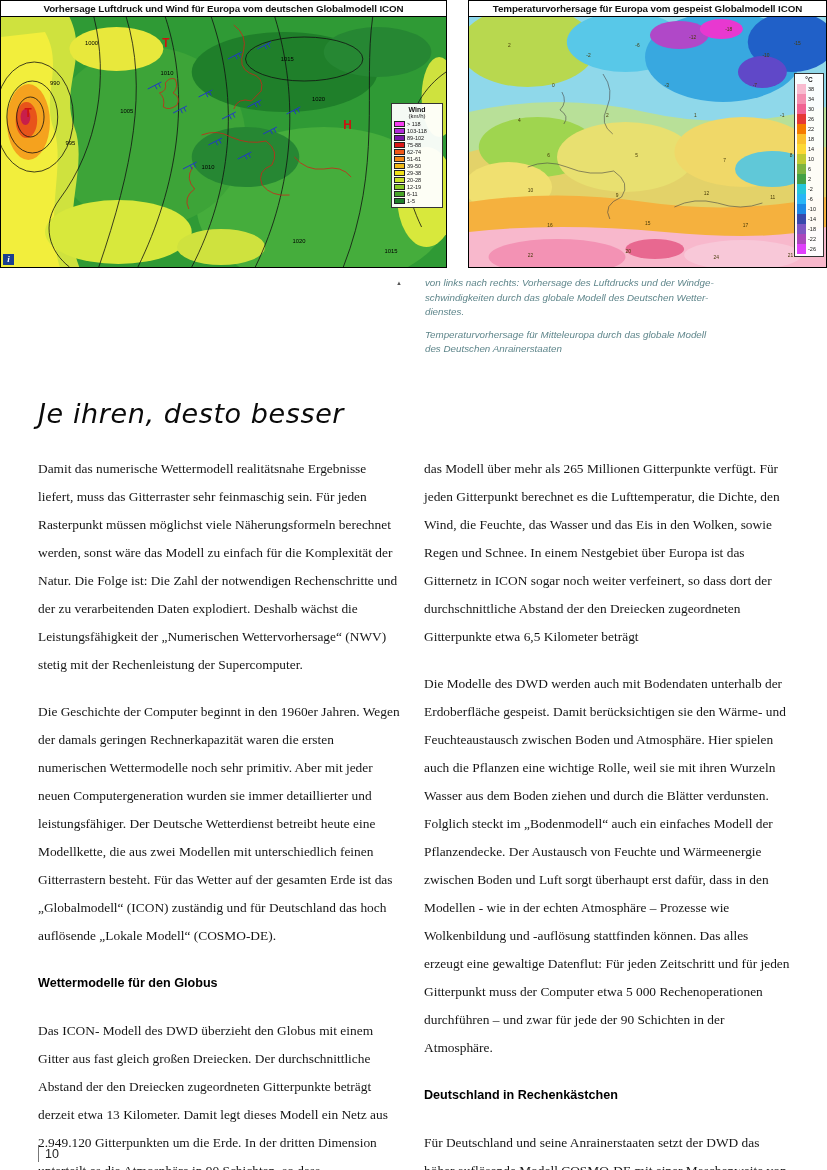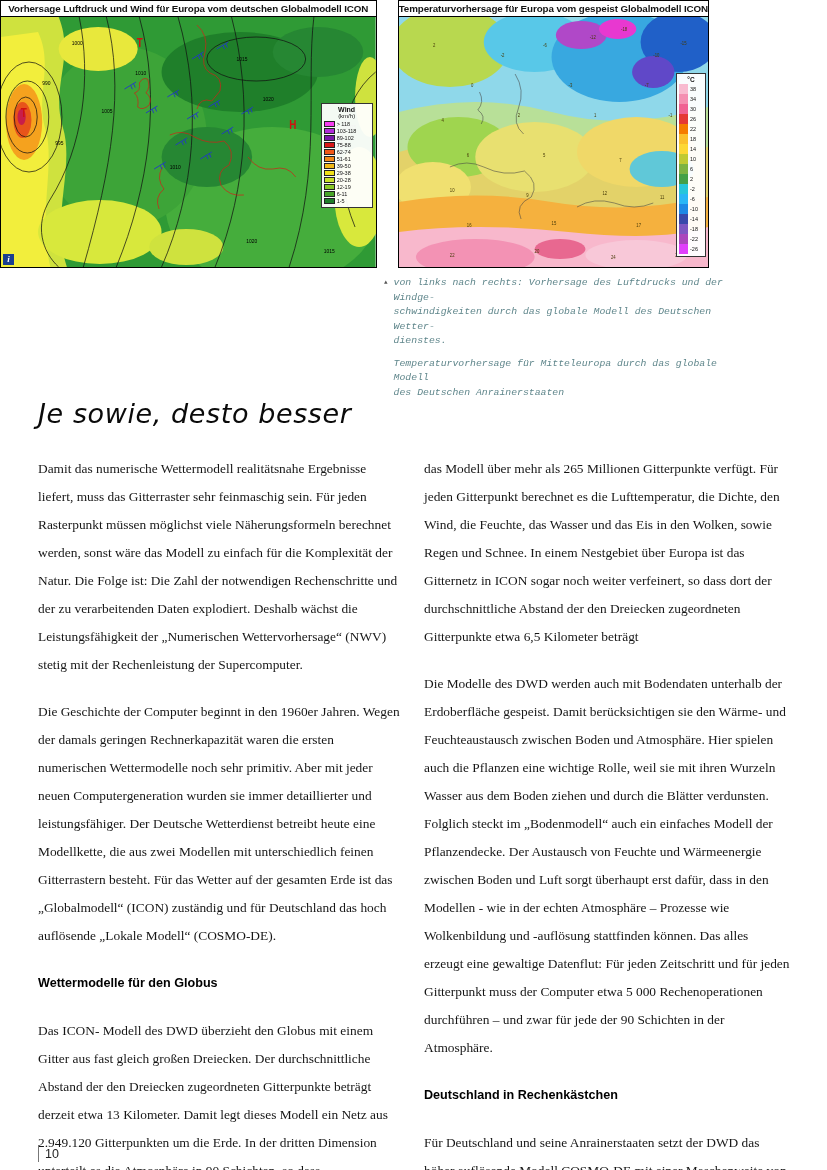--- a/index.html
+++ b/index.html
@@ -1,21 +1,21 @@
 <!DOCTYPE html>
 <html><head>
 <meta charset="utf-8">
 <style>
   * { margin:0; padding:0; box-sizing:border-box; }
   html,body { background:#ffffff; }
   .page { position:relative; width:827px; height:1170px; background:#fff; overflow:hidden;
           font-family:"Liberation Serif", serif; color:#141414; }
 
   
-  .maps-row { position:absolute; top:0; left:0; width:709px; height:268px; display:flex; gap:21px; }
+  .maps-row { position:absolute; top:0; left:0; width:827px; height:268px; display:flex; gap:21px; }
   .map { position:relative; border:1px solid #000; background:#fff; height:268px; }
   .map-left  { width:457px; }
   .map-right { width:367px; }
   .map-title { height:16px; line-height:15px; text-align:center; background:#fff;
                font-family:"Liberation Sans", sans-serif; font-weight:bold; font-size:9.8px;
                letter-spacing:-0.1px; border-bottom:1px solid #000; white-space:nowrap; overflow:hidden; }
   .map-body { position:relative; width:100%; height:250px; overflow:hidden; }
   .map-body > svg { position:absolute; inset:0; width:100%; height:100%; display:block; }
 
   .iso-label { font-family:"Liberation Sans",sans-serif; font-size:6px; fill:#000; }
@@ -35,22 +35,22 @@
   .temp-legend-title { font-size:6.5px; font-weight:bold; text-align:center; margin-bottom:1px; }
   .temp-row { display:flex; align-items:center; gap:2px; height:10px; }
   .temp-row .sw { width:9px; height:10px; flex:0 0 auto; }
   .temp-row .lb { font-size:5.5px; line-height:6px; white-space:nowrap; }
 
   .info-box { position:absolute; left:2px; bottom:2px; width:11px; height:11px; background:#1a3f8f;
               color:#fff; font-family:"Liberation Serif",serif; font-style:italic; font-weight:bold;
               font-size:9px; text-align:center; line-height:11px; }
 
   
-  .caption { position:absolute; left:384px; top:276px; width:350px; display:flex; gap:6px;
-             font-family:Liberation Mono, monospace; color:#5f868b; }
+  .caption { position:absolute; left:396px; top:276px; width:350px; display:flex; gap:23px;
+             font-family:Liberation Sans, sans-serif; color:#5f868b; }
   .caption-marker { font-size:6px; line-height:14px; color:#555; flex:0 0 auto; }
   .caption-text p { font-style:italic; font-size:9.8px; line-height:14.5px; white-space:pre-line;
                     margin-bottom:8px; }
 
   
   .article { position:absolute; left:38px; top:398px; width:752px; }
   .article-title { font-family:"DejaVu Sans",sans-serif; font-style:italic; font-weight:500;
                    font-size:27px; letter-spacing:0.6px; color:#0a0a0a; margin-bottom:26px; }
   .columns { display:flex; gap:20px; }
   .col { width:366px; font-size:13.4px; line-height:28px; color:#161616; }
@@ -348,21 +348,21 @@
     <div class="caption-text">
       <p>von links nach rechts: Vorhersage des Luftdrucks und der Windge-
 schwindigkeiten durch das globale Modell des Deutschen Wetter-
 dienstes.</p>
       <p>Temperaturvorhersage für Mitteleuropa durch das globale Modell
 des Deutschen Anrainerstaaten</p>
     </div>
   </div>
 
   <main class="article">
-    <h1 class="article-title">Je sowie, desto besser</h1>
+    <h1 class="article-title">Je ihren, desto besser</h1>
     <div class="columns">
       <div class="col">
         <p>Damit das numerische Wettermodell realitätsnahe Ergebnisse liefert, muss das Gitterraster sehr feinmaschig sein. Für jeden Rasterpunkt müssen möglichst viele Näherungsformeln berechnet werden, sonst wäre das Modell zu einfach für die Komplexität der Natur. Die Folge ist: Die Zahl der notwendigen Rechenschritte und der zu verarbeitenden Daten explodiert. Deshalb wächst die Leistungsfähigkeit der „Numerischen Wettervorhersage“ (NWV) stetig mit der Rechenleistung der Supercomputer.</p>
         <p>Die Geschichte der Computer beginnt in den 1960er Jahren. Wegen der damals geringen Rechnerkapazität waren die ersten numerischen Wettermodelle noch sehr primitiv. Aber mit jeder neuen Computergeneration wurden sie immer detaillierter und leistungsfähiger. Der Deutsche Wetterdienst betreibt heute eine Modellkette, die aus zwei Modellen mit unterschiedlich feinen Gitterrastern besteht. Für das Wetter auf der gesamten Erde ist das „Globalmodell“ (ICON) zuständig und für Deutschland das hoch auflösende „Lokale Modell“ (COSMO-DE).</p>
         <h2>Wettermodelle für den Globus</h2>
         <p>Das ICON- Modell des DWD überzieht den Globus mit einem Gitter aus fast gleich großen Dreiecken. Der durchschnittliche Abstand der den Dreiecken zugeordneten Gitterpunkte beträgt derzeit etwa 13 Kilometer. Damit legt dieses Modell ein Netz aus 2.949.120 Gitterpunkten um die Erde. In der dritten Dimension unterteilt es die Atmosphäre in 90 Schichten, so dass</p>
       </div>
       <div class="col">
         <p>das Modell über mehr als 265 Millionen Gitterpunkte verfügt. Für jeden Gitterpunkt berechnet es die Lufttemperatur, die Dichte, den Wind, die Feuchte, das Wasser und das Eis in den Wolken, sowie Regen und Schnee. In einem Nestgebiet über Europa ist das Gitternetz in ICON sogar noch weiter verfeinert, so dass dort der durchschnittliche Abstand der den Dreiecken zugeordneten Gitterpunkte etwa 6,5 Kilometer beträgt</p>
         <p>Die Modelle des DWD werden auch mit Bodendaten unterhalb der Erdoberfläche gespeist. Damit berücksichtigen sie den Wärme- und Feuchteaustausch zwischen Boden und Atmosphäre. Hier spielen auch die Pflanzen eine wichtige Rolle, weil sie mit ihren Wurzeln Wasser aus dem Boden ziehen und durch die Blätter verdunsten. Folglich steckt im „Bodenmodell“ auch ein einfaches Modell der Pflanzendecke. Der Austausch von Feuchte und Wärmeenergie zwischen Boden und Luft sorgt überhaupt erst dafür, dass in den Modellen - wie in der echten Atmosphäre – Prozesse wie Wolkenbildung und -auflösung stattfinden können. Das alles erzeugt eine gewaltige Datenflut: Für jeden Zeitschritt und für jeden Gitterpunkt muss der Computer etwa 5 000 Rechenoperationen durchführen – und zwar für jede der 90 Schichten in der Atmosphäre.</p>

